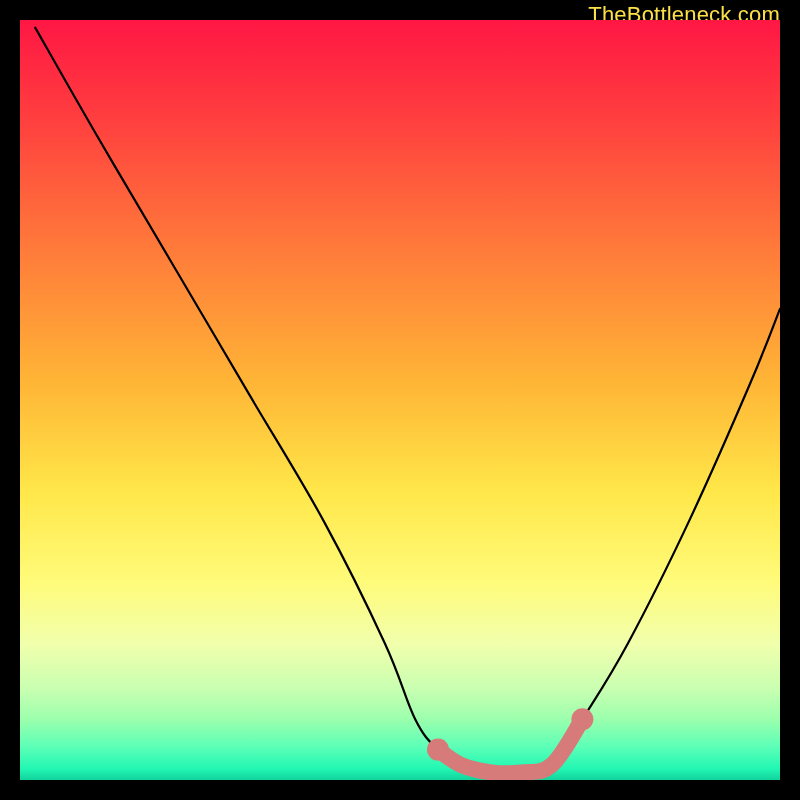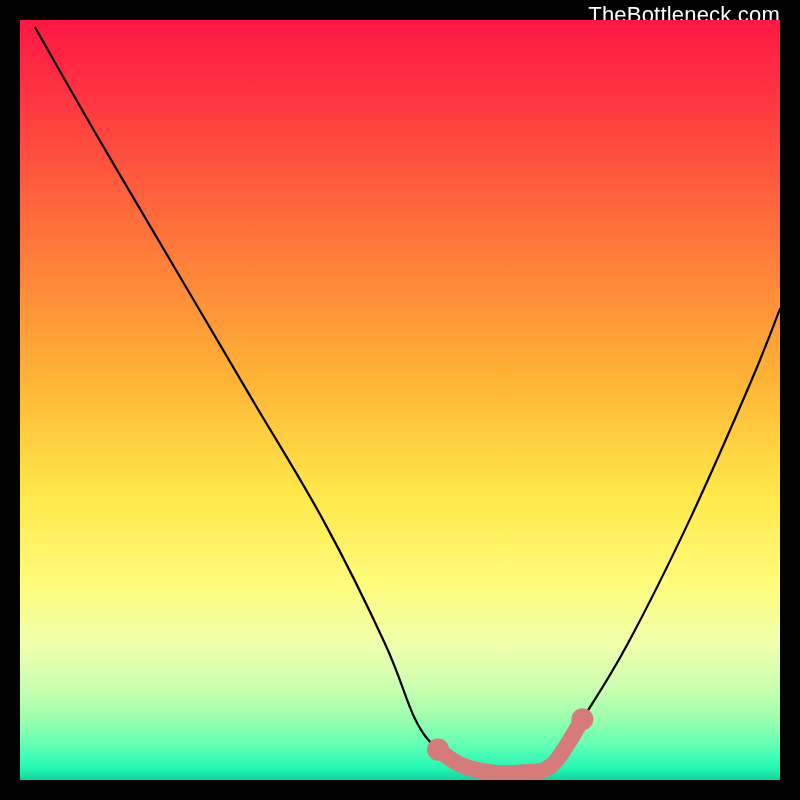--- a/index.html
+++ b/index.html
@@ -21,21 +21,21 @@
     left: 20px;
     top: 20px;
     width: 760px;
     height: 760px;
   }
   .watermark {
     position: absolute;
     top: 2px;
     right: 20px;
     font-size: 22px;
-    color: #ffffff;
+    color: #fde047;
     font-weight: 400;
     letter-spacing: 0.2px;
   }
   svg {
     display: block;
   }
 </style>
 </head>
 <body>
 

